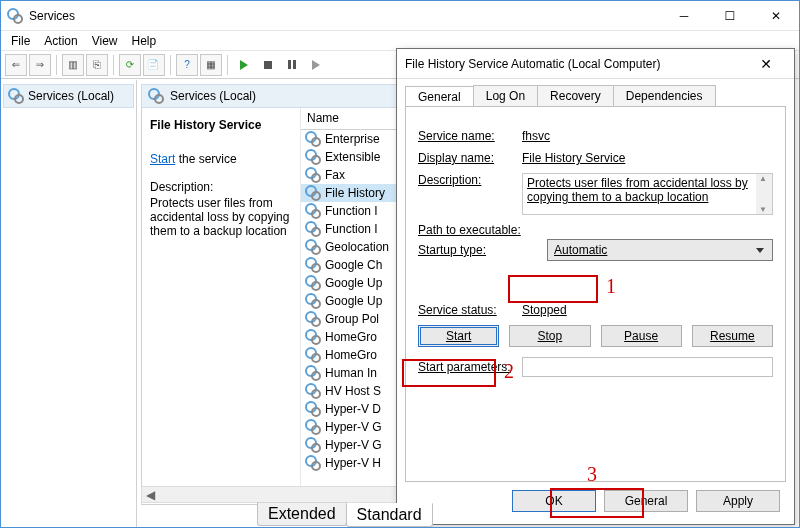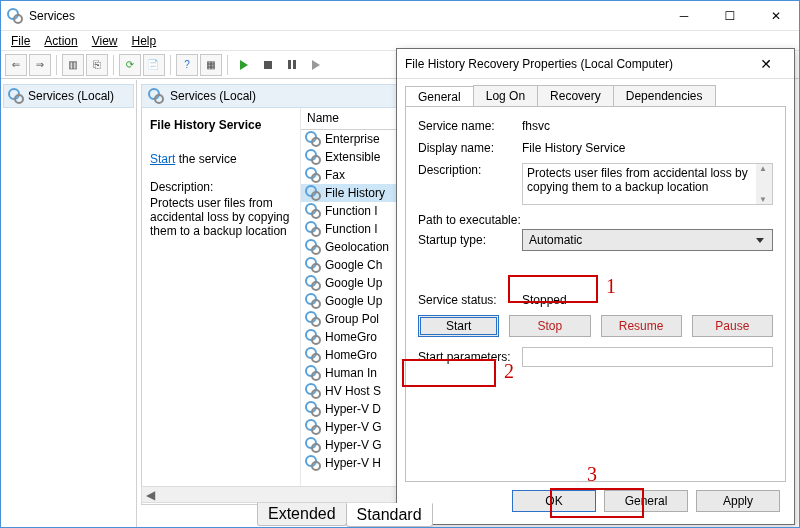--- a/index.html
+++ b/index.html
@@ -18,21 +18,21 @@
   .titlebar {
     height: 30px; background: #fff;
     display:flex; align-items:center; padding-left:6px;
     border-bottom: 1px solid #e5e5e5;
   }
   .titlebar .ticon { width:16px; height:16px; margin-right:6px; }
   .gearsvg { width:16px; height:16px; }
   .titlebar .caps { margin-left:auto; display:flex; }
   .capbtn { width:46px; height:30px; display:flex; align-items:center; justify-content:center; }
   .menubar { height:20px; display:flex; align-items:center; gap:14px; padding:0 10px; border-bottom:1px solid #e5e5e5;}
-  .menubar span { cursor:default;text-decoration:underline; }
+  .menubar span { cursor:default; }
   .toolbar { height:28px; display:flex; align-items:center; gap:2px; padding:0 4px; border-bottom:1px solid #d0d0d0;}
   .tbtn { width:22px; height:22px; border:1px solid #c8c8c8; background:#f7f7f7; display:flex; align-items:center; justify-content:center; font-size:10px; color:#444;}
   .tbtn.flat{border-color:transparent; background:transparent;}
   .tdiv { width:1px; height:20px; background:#d0d0d0; margin:0 3px;}
   .tri-r { width:0;height:0;border-top:5px solid transparent;border-bottom:5px solid transparent;border-left:8px solid #2e9e2e;}
   .sq { width:8px;height:8px;background:#555;}
   .pausei{display:flex;gap:2px;} .pausei div{width:3px;height:9px;background:#555;}
   .tri-hollow{width:0;height:0;border-top:5px solid transparent;border-bottom:5px solid transparent;border-left:8px solid #999;}
   .content { position:absolute; top:79px; left:0; right:0; bottom:0; display:flex;}
   .navpane { width:136px; border-right:1px solid #d0d0d0; padding:4px 2px;}
@@ -59,31 +59,31 @@
   .dialog {
     position:absolute; left:395px; top:47px; width:399px; height:477px;
     background:#fff; border:1px solid #6f6f6f; box-shadow:2px 2px 8px rgba(0,0,0,.2);
     display:flex; flex-direction:column;
   }
   .dtitle{ height:30px; display:flex; align-items:center; padding:0 8px; border-bottom:1px solid #e0e0e0;}
   .dtitle .x{margin-left:auto; width:40px;text-align:center; font-size:14px;}
   .dtabs{ display:flex; padding:6px 8px 0 8px;}
   .dtab{ border:1px solid #bfbfbf; border-bottom:none; padding:3px 12px; font-size:12px; background:#f4f4f4; margin-right:-1px;}
   .dtab.active{ background:#fff; position:relative; top:1px;}
-  .dpanel{ margin:0 8px 8px 8px; border:1px solid #bfbfbf; flex:1; padding:12px 12px; position:relative; font-size:12px;}
+  .dpanel{ margin:0 8px 8px 8px; border:1px solid #bfbfbf; flex:1; padding:22px 12px; position:relative; font-size:12px;text-decoration:underline;}
   .frow{ display:flex; margin-bottom:8px;}
   .flab{ width:104px;}
   .descbox{ flex:1; height:42px; border:1px solid #c8c8c8; padding:2px 4px; font-size:12px; overflow:hidden; position:relative;}
   .descbox .sbar{position:absolute; right:0; top:0; bottom:0; width:16px; background:#f0f0f0;}
   .descbox .sbar::before{content:"▲"; position:absolute;top:0;left:3px;font-size:8px;color:#888;}
   .descbox .sbar::after{content:"▼"; position:absolute;bottom:0;left:3px;font-size:8px;color:#888;}
-  .combo{ flex:1; height:22px; border:1px solid #7a7a7a; background:#e9e9e9; display:flex; align-items:center; padding:0 6px; position:relative;}
+  .combo{ flex:1; height:22px; border:1px solid #7a7a7a; background:#e9e9e9; display:flex; align-items:center; padding:0 6px; position:relative;margin-left:25px;}
   .combo::after{ content:""; position:absolute; right:8px; top:8px; width:0;height:0;border-left:4px solid transparent;border-right:4px solid transparent;border-top:5px solid #333;}
   .btn{ width:84px; height:22px; border:1px solid #adadad; background:#e9e9e9; text-align:center; line-height:20px; font-size:12px;}
-  .btn.dis{ color:#b91c1c;}
+  .btn.dis{ color:#000000;}
   .btn.focus{ border:1px solid #2a72c8; outline:1px solid #2a72c8; outline-offset:-3px;}
   .dbuttons{ display:flex; gap:8px; justify-content:flex-end; padding:0 14px 12px 0;border-radius:15px;}
   .markred{ position:absolute; border:2px solid #c00; pointer-events:none;}
   .marknum{ color:#c00; font-size:20px; font-family:"Times New Roman",serif; position:absolute; pointer-events:none;}
   input.params{ flex:1; height:20px; border:1px solid #c0c0c0; padding:0 3px; font:inherit;}
 </style>
 </head>
 <body>
 
 <div class="titlebar">
@@ -314,21 +314,21 @@
     </div>
     <div class="tabs">
       <div class="tab back">Extended</div>
       <div class="tab front">Standard</div>
     </div>
   </div>
 </div>
 
 <div class="dialog">
   <div class="dtitle">
-    <span>File History Recovery Properties (Local Computer)</span>
+    <span>File History Service Automatic (Local Computer)</span>
     <span class="x">✕</span>
   </div>
   <div class="dtabs">
     <div class="dtab active">General</div>
     <div class="dtab">Log On</div>
     <div class="dtab">Recovery</div>
     <div class="dtab">Dependencies</div>
   </div>
   <div class="dpanel">
 
@@ -360,22 +360,22 @@
     <div style="height:34px;"></div>
 
     <div class="frow">
       <div class="flab">Service status:</div>
       <div>Stopped</div>
     </div>
 
     <div style="display:flex; gap:10px; margin-bottom:10px;">
       <div class="btn focus">Start</div>
       <div class="btn dis">Stop</div>
+      <div class="btn dis">Pause</div>
       <div class="btn dis">Resume</div>
-      <div class="btn dis">Pause</div>
     </div>
 
 
     <div class="frow" style="align-items:center;">
       <div class="flab">Start parameters:</div>
       <input class="params" value="" style="">
     </div>
 
     <div class="markred" style="left:102px; top:168px; width:90px; height:28px;"></div>
     <span class="marknum" style="left:200px; top:168px;">1</span>

